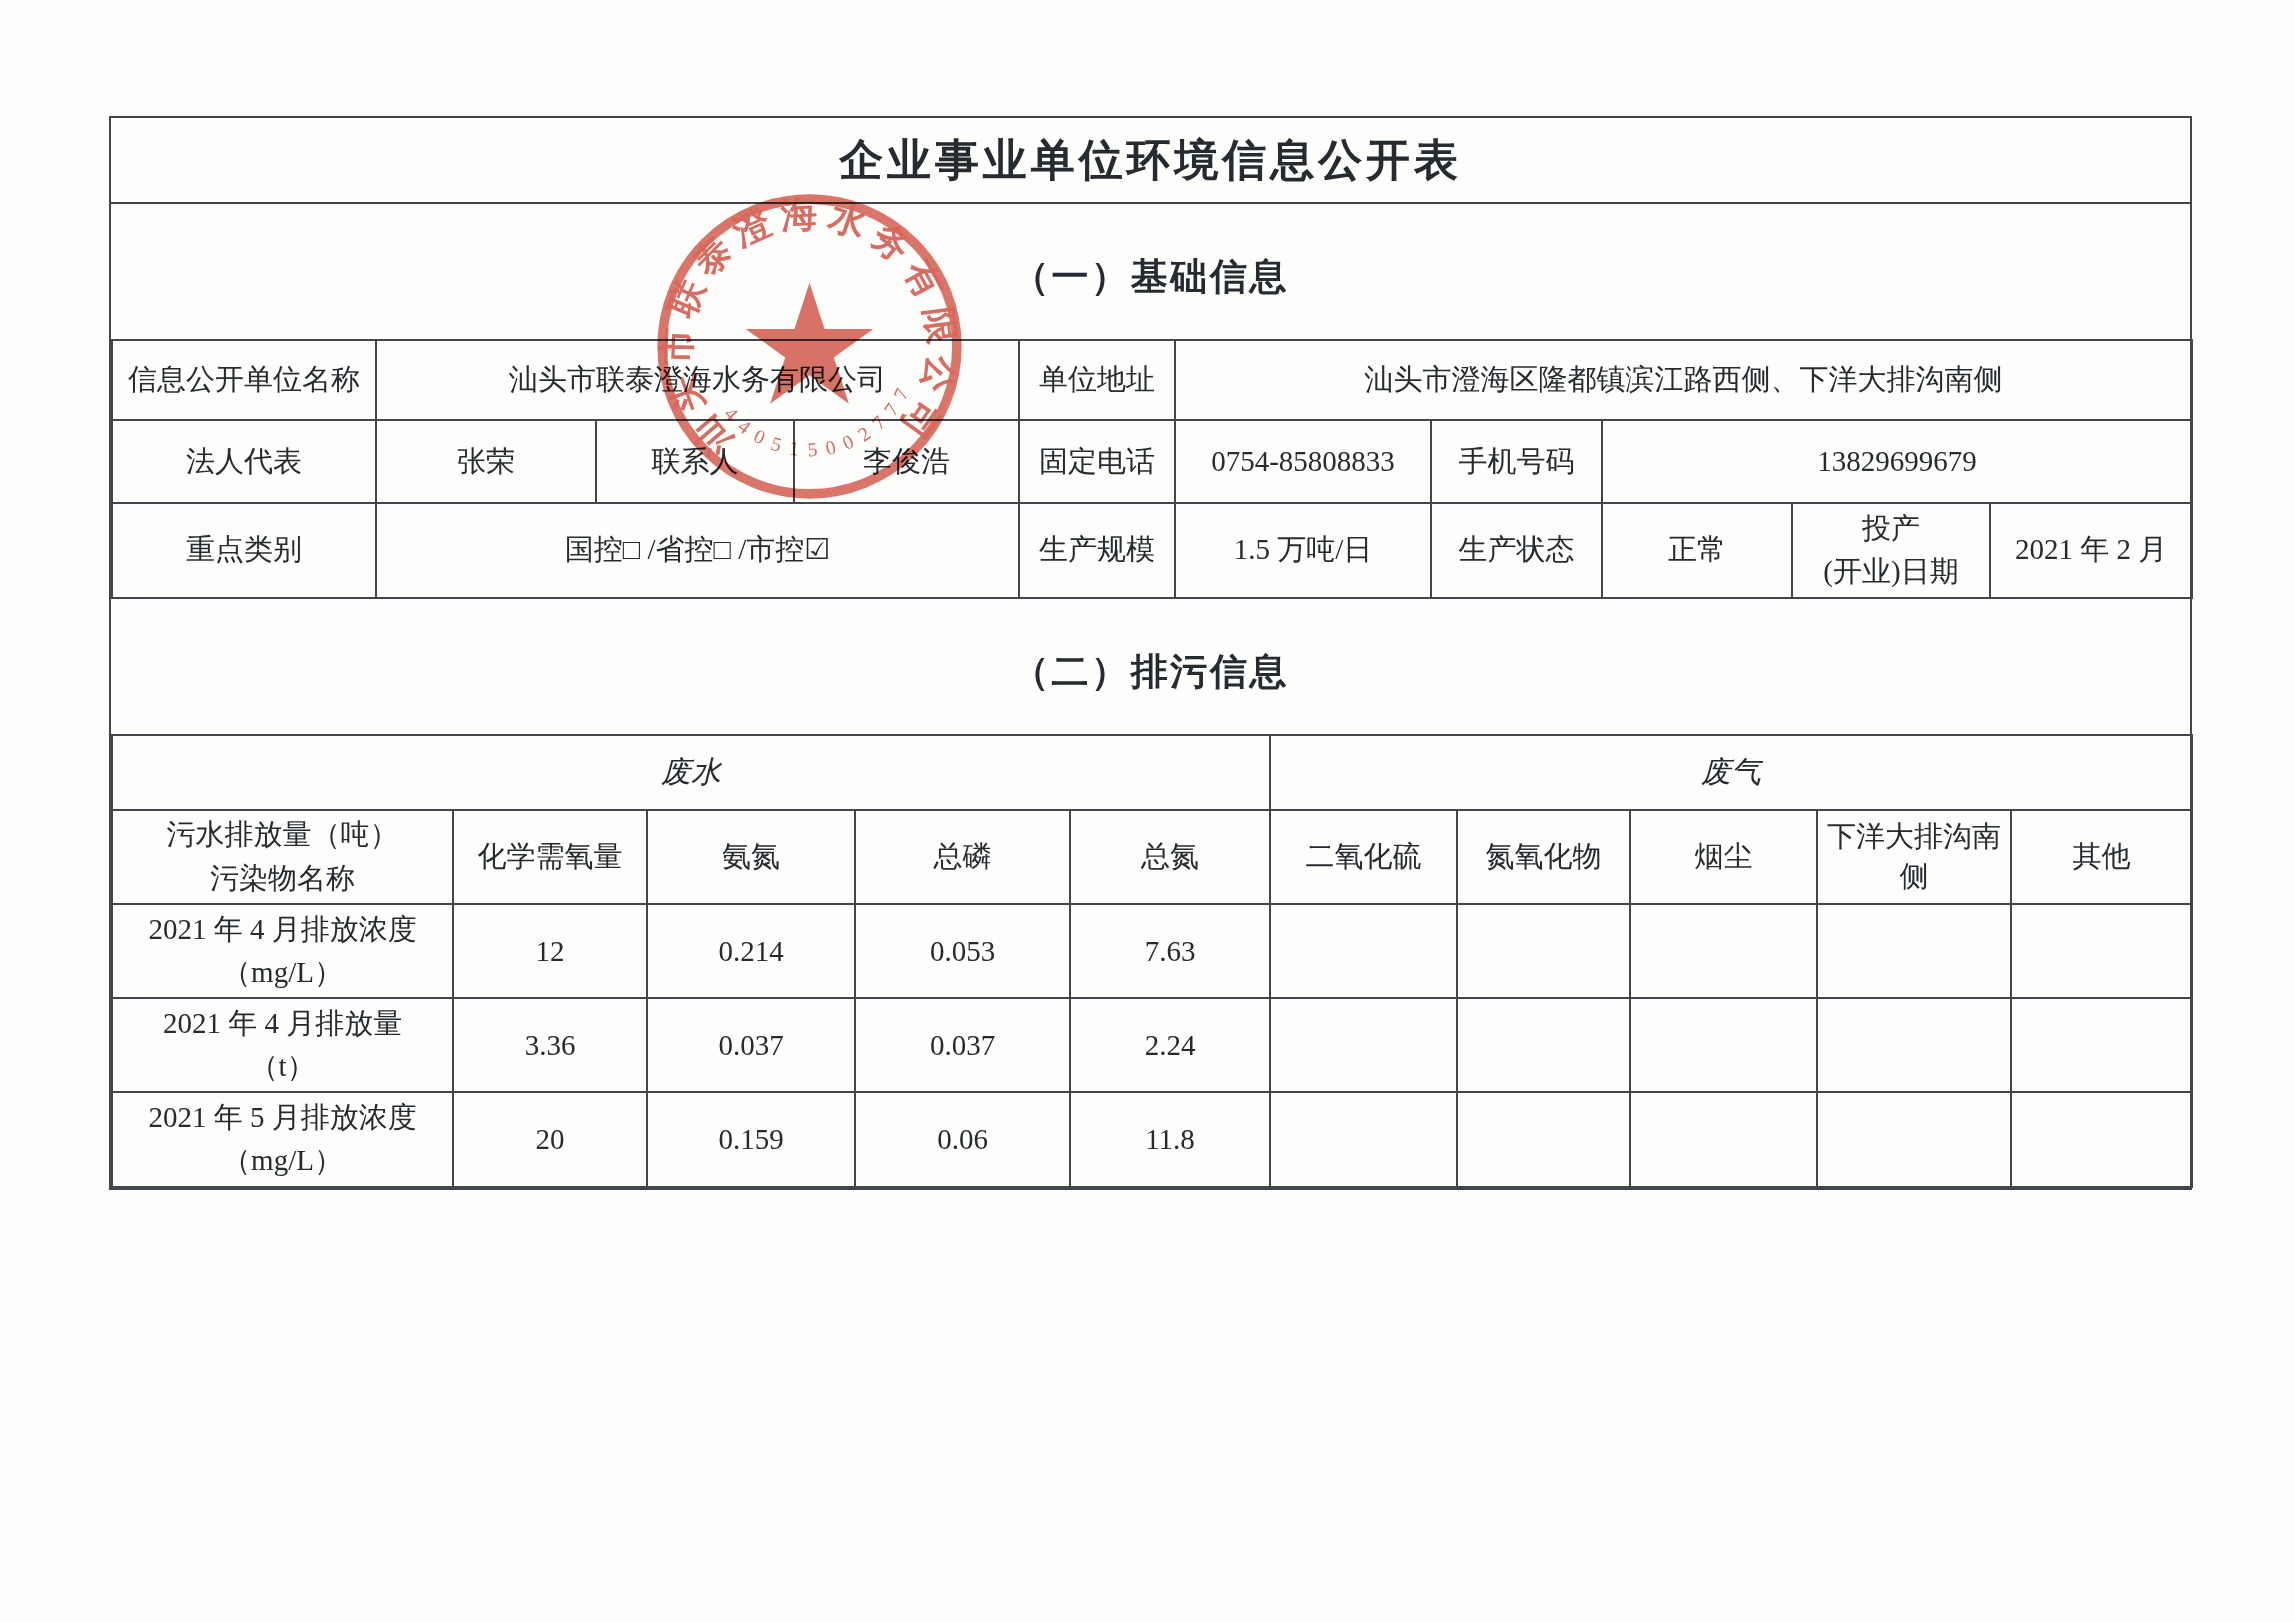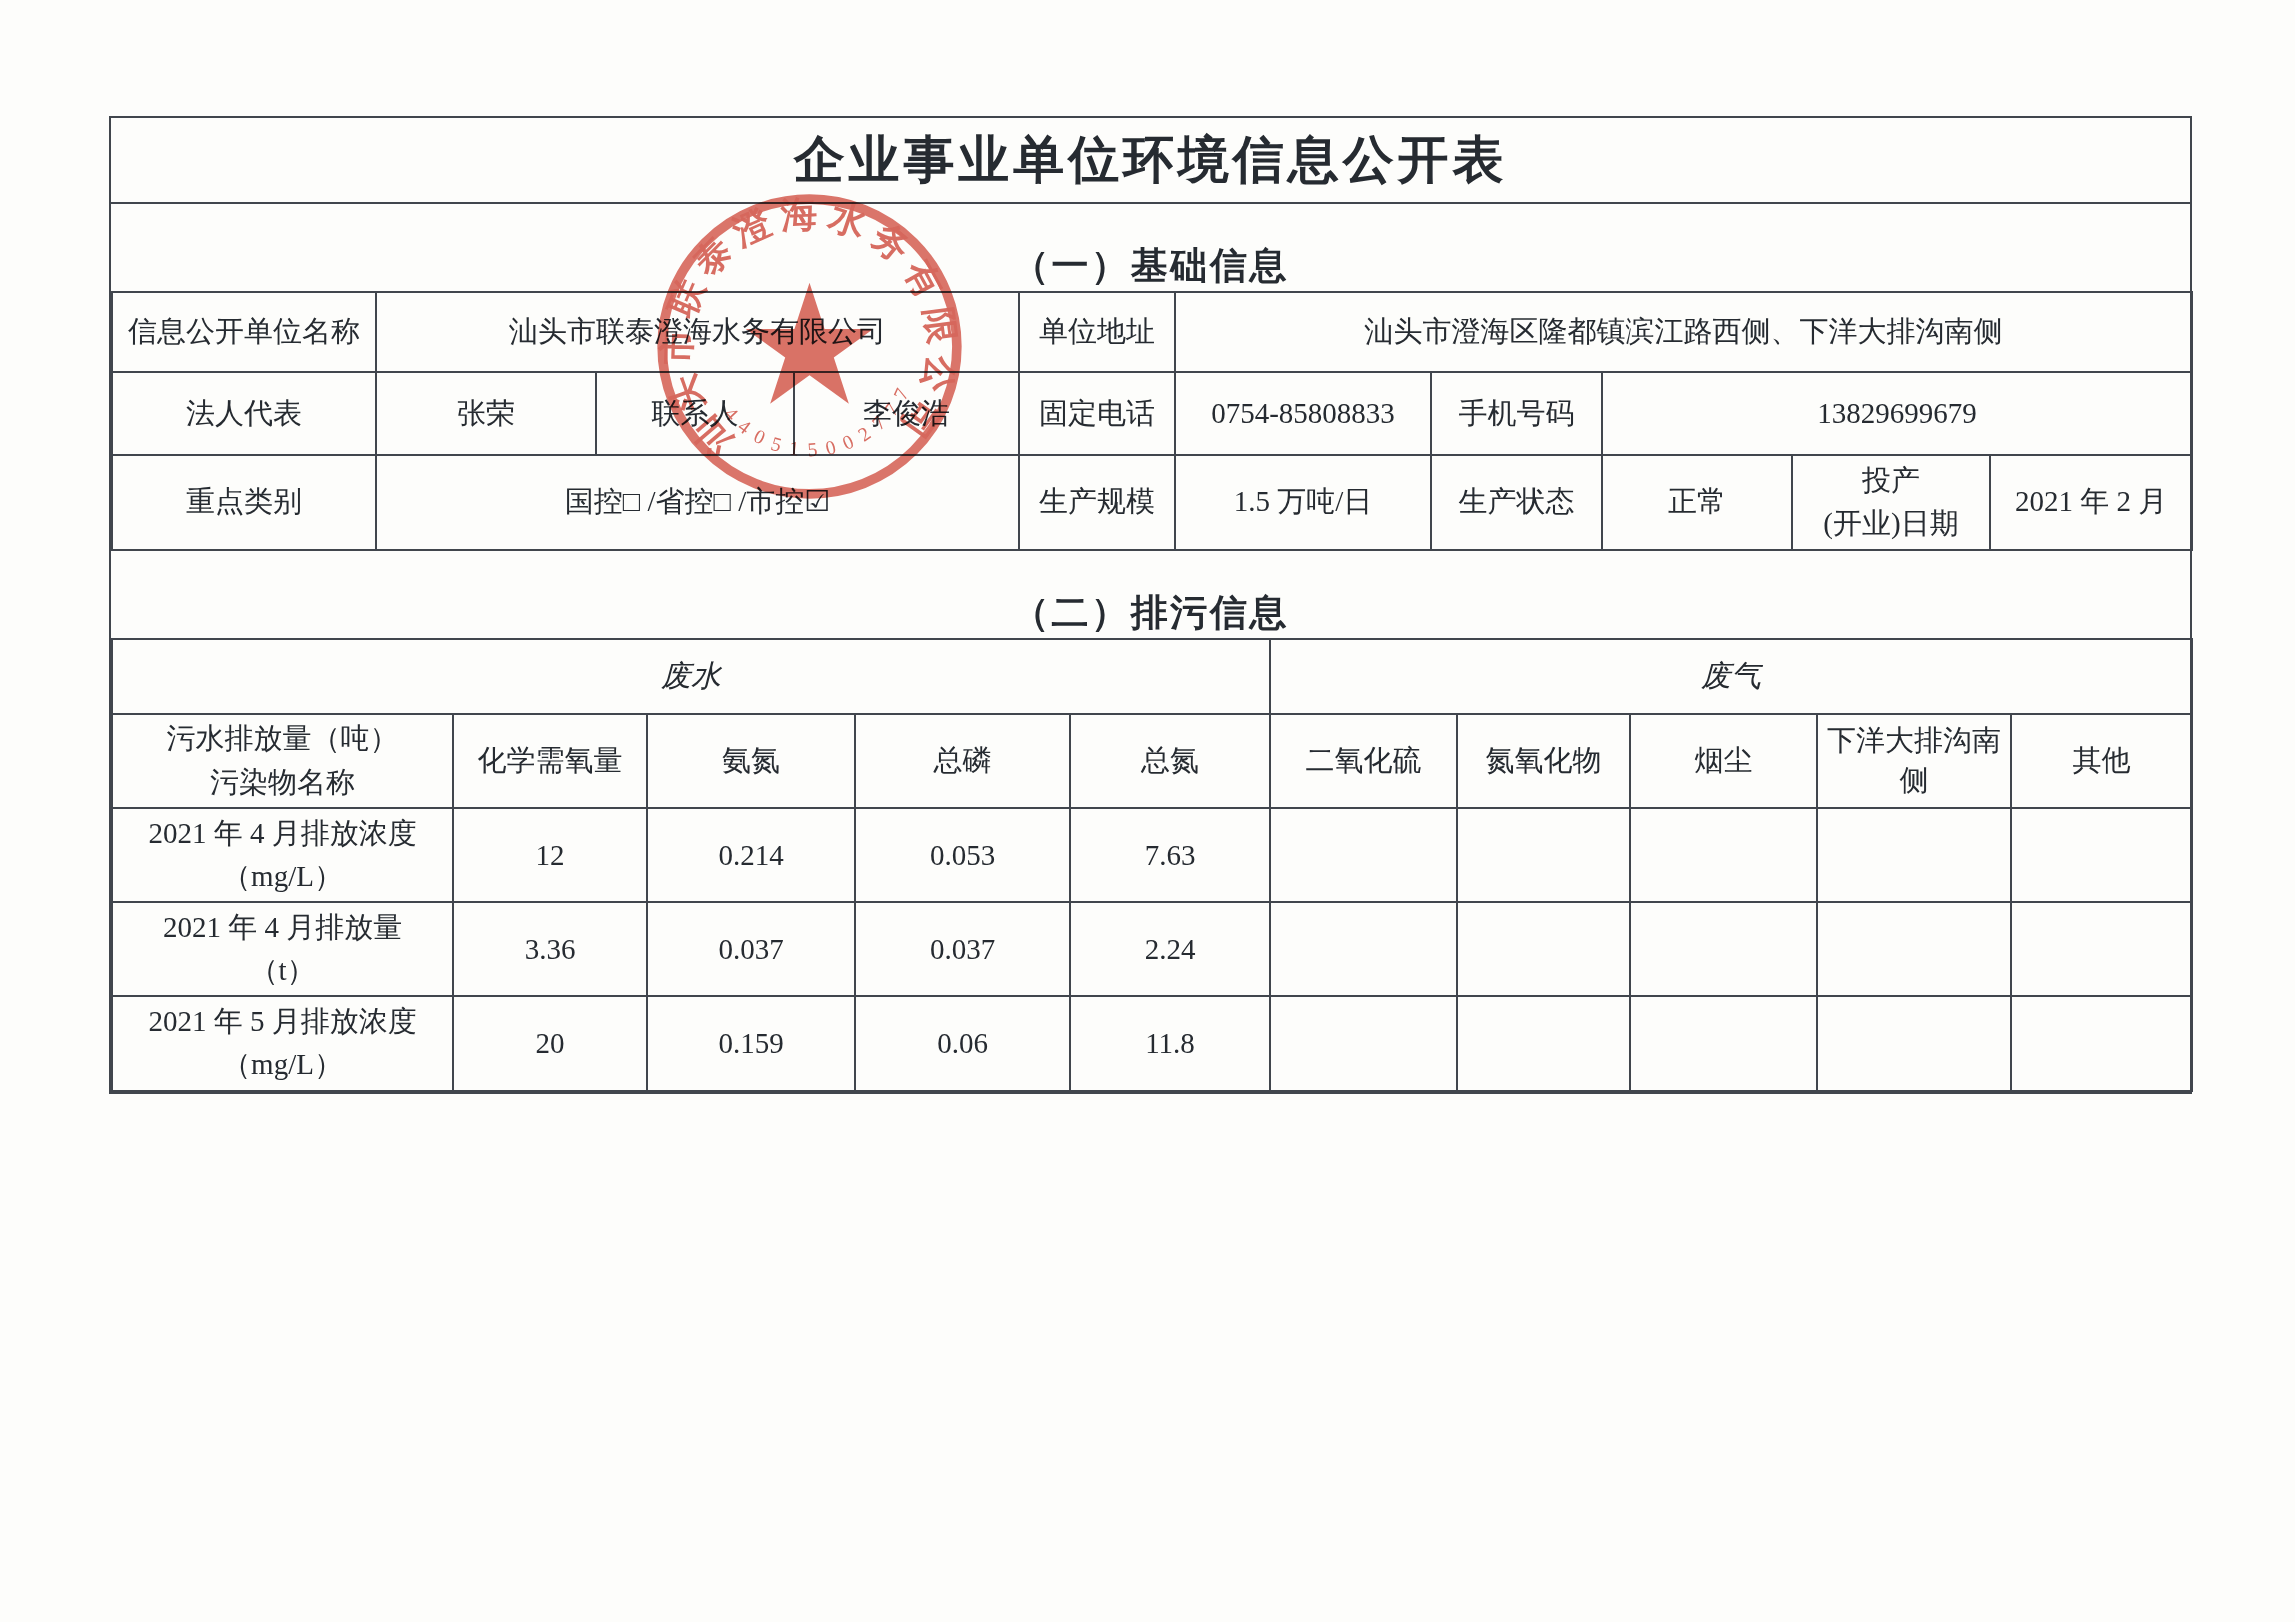--- a/index.html
+++ b/index.html
@@ -19,25 +19,25 @@
   .doc{
     position:absolute;left:109px;top:116px;width:2079px;
     border:2.6px solid var(--line);
     background:transparent;
   }
   .title-row{
     height:84px;border-bottom:2px solid var(--line);
     display:flex;align-items:center;justify-content:center;
   }
   .title-row span{
-    font-size:51px;font-weight:bold;letter-spacing:3.9px;
+    font-size:44px;font-weight:bold;letter-spacing:3.9px;
   }
   .section-row{
     height:87px;
-    display:flex;align-items:flex-end;justify-content:center;
+    display:flex;align-items:flex-start;justify-content:center;margin-top:48px;
   }
   .section-row span{font-size:37px;font-weight:bold;letter-spacing:2.6px;}
   table.t{
     width:2079px;table-layout:fixed;border-collapse:collapse;
   }
   table.t td{
     border:2px solid var(--line);
     text-align:center;vertical-align:middle;
     font-size:29px;padding:2.6px 6.5px;
     overflow:hidden;

